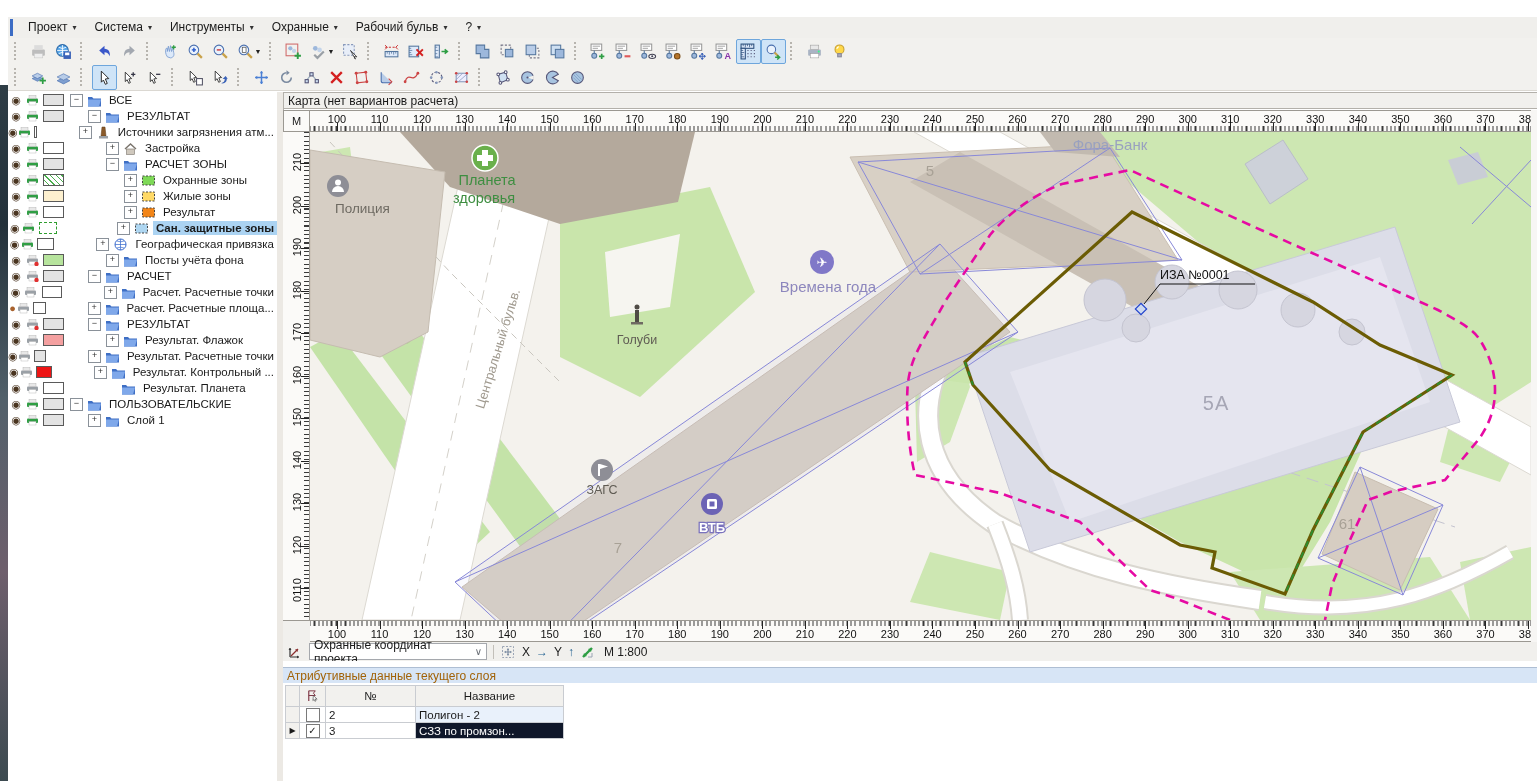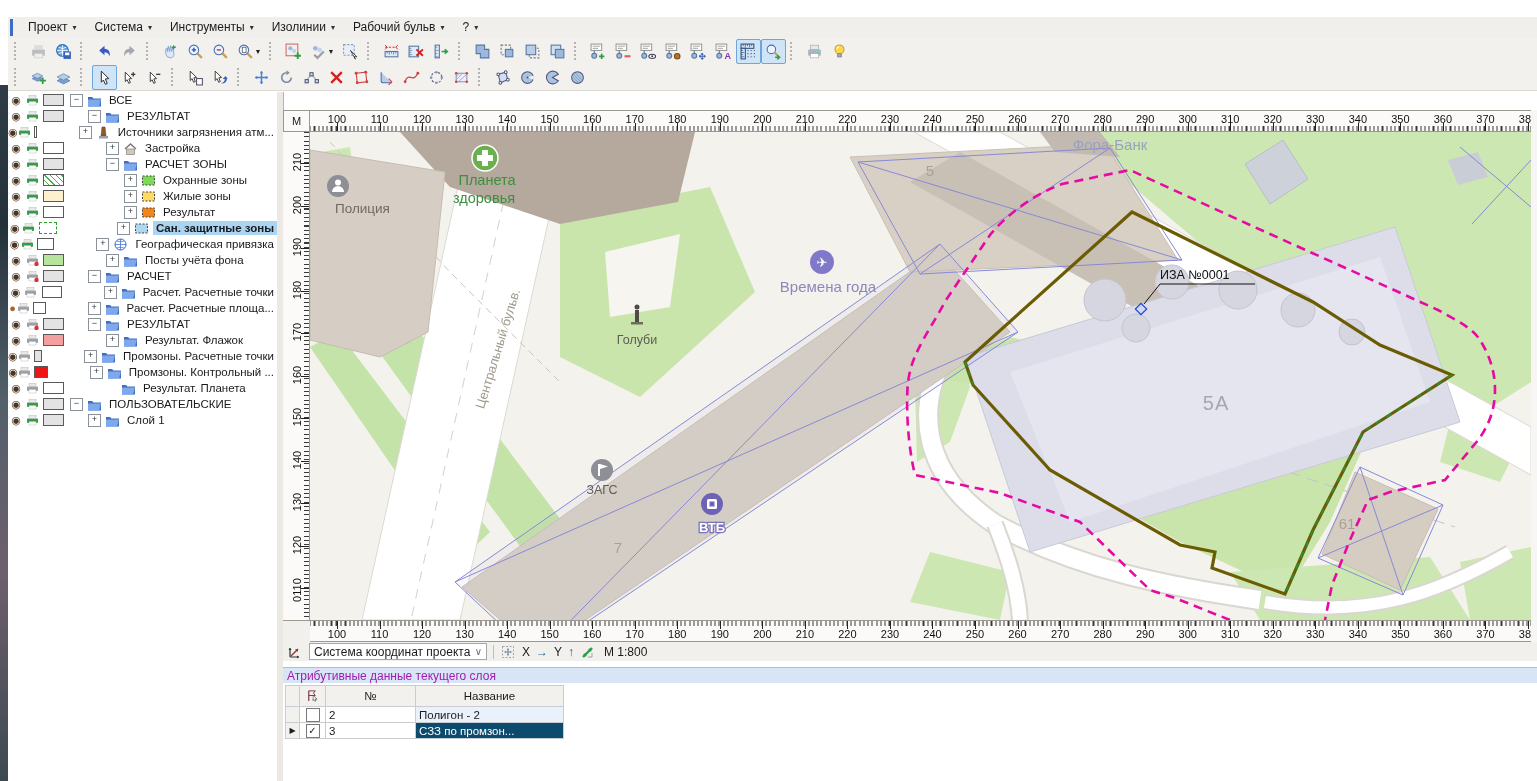--- a/index.html
+++ b/index.html
@@ -67,32 +67,32 @@
   .statusbar{left:283px;top:642px;right:0;height:19px;background:#f1f0ed;display:flex;align-items:center;gap:6px;padding-left:4px;font-size:12px;}
   .combo{width:178px;height:17px;background:#fff;border:1px solid #a5a8ad;display:flex;align-items:center;justify-content:space-between;padding:0 4px;font-size:12px;box-sizing:border-box;}
   .combo .chev{color:#6a6f76;font-size:10px;}
   .sep{width:1px;height:14px;background:#c2bfb9;}
   .sb-ico svg{width:16px;height:16px;display:block;}
   .axlbl{font-weight:normal;}
   .axarr{color:#1d5e8f;font-weight:bold;}
   .scale{margin-left:2px;}
   
   .attr-gap{left:283px;top:661px;right:0;height:6px;background:#fff;}
-  .attr-header{left:283px;top:667px;right:0;height:16px;background:#d7e5f6;border-top:1px solid #aebed3;color:#a21caf;font-size:12px;line-height:16px;padding-left:4px;}
+  .attr-header{left:283px;top:667px;right:0;height:16px;background:#d7e5f6;border-top:1px solid #aebed3;color:#a16207;font-size:12px;line-height:16px;padding-left:4px;}
   .attr-area{left:283px;top:683px;right:0;bottom:0;background:#fff;}
   table.attr{border-collapse:collapse;margin:2px 0 0 2px;font-size:11.5px;}
   table.attr td,table.attr th{border:1px solid #c9ccd1;padding:0 3px;height:16px;box-sizing:border-box;}
   table.attr th{background:#f2f1ee;font-weight:normal;height:21px;}
   td.gut{width:14px;background:#f2f1ee;text-align:center;font-size:8px;padding:0;}
   td.chk,th.chk{width:26px;text-align:center;padding:0;}
   .cbox{display:inline-block;width:12px;height:12px;border:1px solid #7a7a7a;background:#fff;font-size:10px;line-height:11px;vertical-align:middle;color:#222;}
   td.ncol,th.ncol{width:90px;}
   td.namecol,th.namecol{width:148px;}
   td.namecol.lite{background:#e9f1fb;}
-  td.namecol.sel{background:#0c4a6e;color:#fff;}
+  td.namecol.sel{background:#0f172a;color:#fff;}
   
   text{font-family:"Liberation Sans",sans-serif;}
   text.dark{font-size:13.5px;fill:#6e6a62;}
   text.dark2{font-size:12.5px;fill:#5f5b53;text-anchor:middle;}
   text.green{font-size:14.5px;fill:#3e8e41;text-anchor:middle;}
   text.purple{font-size:15px;fill:#8d87bd;text-anchor:middle;}
   text.street{font-size:13px;fill:#a09a8f;text-anchor:middle;}
   text.num{font-size:15px;fill:#a8a196;text-anchor:middle;}
   text.numbig{font-size:20px;fill:#a6a6b5;text-anchor:middle;letter-spacing:1px;}
   text.fora{font-size:15px;fill:#99a1bf;text-anchor:middle;}
@@ -115,21 +115,21 @@
         </div>
         <div class="menu-item">
           <span>Система</span>
           <span class="arr">▾</span>
         </div>
         <div class="menu-item">
           <span>Инструменты</span>
           <span class="arr">▾</span>
         </div>
         <div class="menu-item">
-          <span>Изолинии</span>
+          <span>Охранные</span>
           <span class="arr">▾</span>
         </div>
         <div class="menu-item">
           <span>Рабочий бульв</span>
           <span class="arr">▾</span>
         </div>
         <div class="menu-item">
           <span>?</span>
           <span class="arr">▾</span>
         </div>
@@ -809,40 +809,40 @@
             <rect x="3" y="7.5" width="7" height="3.5" fill="#fff" stroke="#aaa" stroke-width=".4"></rect>
           </svg>
         </span>
         <span class="t-sw" style="background: rgb(227, 227, 227);"></span>
         <span class="t-ind" style="padding-left: 36px;">
           <span class="t-exp">+</span>
           <span class="t-ico"><svg viewBox="0 0 15 13">
               <path d="M1,3 h4 l1.5,1.5 H14 v8 H1 Z" fill="#3f6fc4"></path>
               <path d="M1,5.5 H14 L12,12.5 H1 Z" fill="#7fa8ea"></path>
             </svg></span>
-          <span class="t-label">Промзоны. Расчетные точки</span>
+          <span class="t-label">Результат. Расчетные точки</span>
         </span>
       </div>
       <div class="trow">
         <span class="t-eye" style="color: rgb(74, 53, 32);">◉</span>
         <span class="t-prn">
           <svg viewBox="0 0 13 12">
             <rect x="1" y="4.5" width="11" height="4.5" rx="1" fill="#9aa0a6"></rect>
             <rect x="3" y="1.5" width="7" height="3" fill="#e8e8e8" stroke="#aaa" stroke-width=".4"></rect>
             <rect x="3" y="7.5" width="7" height="3.5" fill="#fff" stroke="#aaa" stroke-width=".4"></rect>
           </svg>
         </span>
         <span class="t-sw" style="background: rgb(238, 21, 21);"></span>
         <span class="t-ind" style="padding-left: 36px;">
           <span class="t-exp">+</span>
           <span class="t-ico"><svg viewBox="0 0 15 13">
               <path d="M1,3 h4 l1.5,1.5 H14 v8 H1 Z" fill="#3f6fc4"></path>
               <path d="M1,5.5 H14 L12,12.5 H1 Z" fill="#7fa8ea"></path>
             </svg></span>
-          <span class="t-label">Промзоны. Контрольный ...</span>
+          <span class="t-label">Результат. Контрольный ...</span>
         </span>
       </div>
       <div class="trow">
         <span class="t-eye" style="color: rgb(74, 53, 32);">◉</span>
         <span class="t-prn">
           <svg viewBox="0 0 13 12">
             <rect x="1" y="4.5" width="11" height="4.5" rx="1" fill="#9aa0a6"></rect>
             <rect x="3" y="1.5" width="7" height="3" fill="#e8e8e8" stroke="#aaa" stroke-width=".4"></rect>
             <rect x="3" y="7.5" width="7" height="3.5" fill="#fff" stroke="#aaa" stroke-width=".4"></rect>
           </svg>
@@ -891,20 +891,21 @@
           <span class="t-ico"><svg viewBox="0 0 15 13">
               <path d="M1,3 h4 l1.5,1.5 H14 v8 H1 Z" fill="#3f6fc4"></path>
               <path d="M1,5.5 H14 L12,12.5 H1 Z" fill="#7fa8ea"></path>
             </svg></span>
           <span class="t-label">Слой 1</span>
         </span>
       </div>
     </div>
   <div class="abs splitter"></div>
 
+  <div class="abs map-header"><span>Карта (нет вариантов расчета)</span></div>
   <div class="abs unitbox"><span>М</span></div>
   <div class="abs ruler ruler-top" id="rtop">
       <div class="minor"></div>
       <div class="htick" style="left: 27px;"></div>
       <span class="hlab" style="left: 27px;">100</span>
       <div class="htick" style="left: 69.535px;"></div>
       <span class="hlab" style="left: 69.535px;">110</span>
       <div class="htick" style="left: 112.07px;"></div>
       <span class="hlab" style="left: 112.07px;">120</span>
       <div class="htick" style="left: 154.605px;"></div>
@@ -1193,21 +1194,21 @@
   <div class="abs statusbar">
     <span class="sb-ico">
         <svg viewBox="0 0 16 16">
           <path d="M3,13 V4 M3,13 H12" stroke="#333" stroke-width="1.2" fill="none"></path>
           <path d="M3,4 l-1.5,2 h3 Z M12,13 l-2,-1.5 v3 Z" fill="#333"></path>
           <path d="M4,12 L11,5" stroke="#8a2e2e" stroke-width="1.2"></path>
           <path d="M11,5 l-3,0.5 2.5,2.5 Z" fill="#8a2e2e"></path>
         </svg>
       </span>
     <div class="combo">
-      <span>Система координат проекта</span>
+      <span>Охранные координат проекта</span>
       <span class="chev">∨</span>
     </div>
     <div class="sep"></div>
     <span class="sb-ico">
         <svg viewBox="0 0 16 16">
           <rect x="2.5" y="2.5" width="11" height="11" fill="none" stroke="#9aa4b4" stroke-dasharray="2 1.5"></rect>
           <path d="M8 4.5v7M4.5 8h7" stroke="#7a8aa0" stroke-width="1.2"></path>
           <path d="M8 4.5l-1.2 1.4h2.4zM8 11.5l-1.2-1.4h2.4zM4.5 8l1.4-1.2v2.4zM11.5 8l-1.4-1.2v2.4z" fill="#7a8aa0"></path>
         </svg>
       </span>

